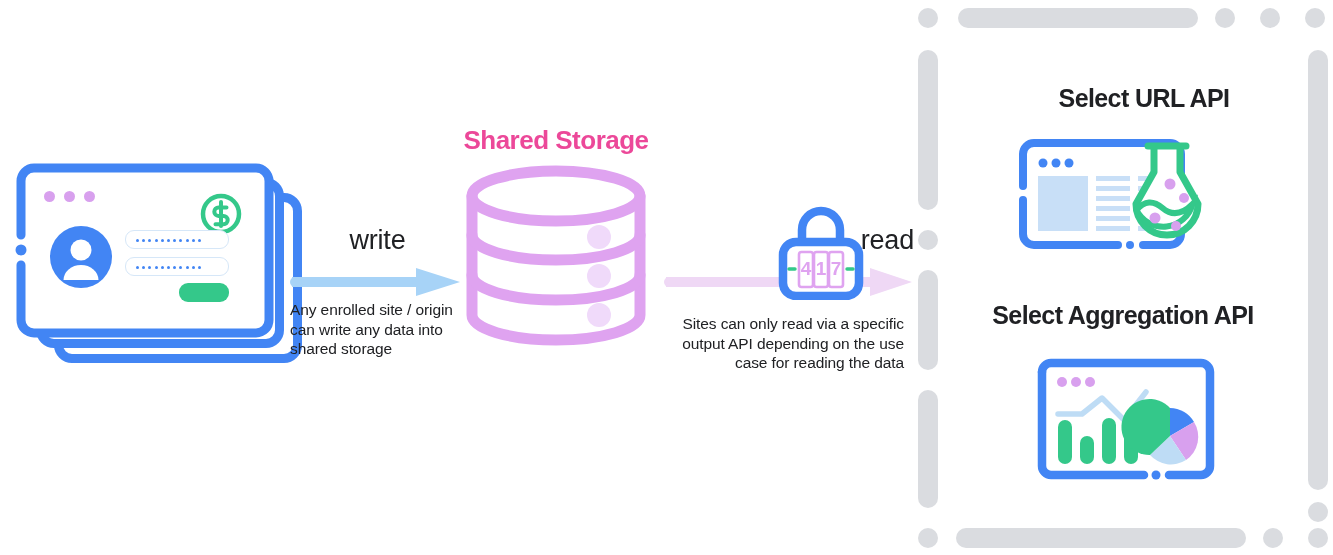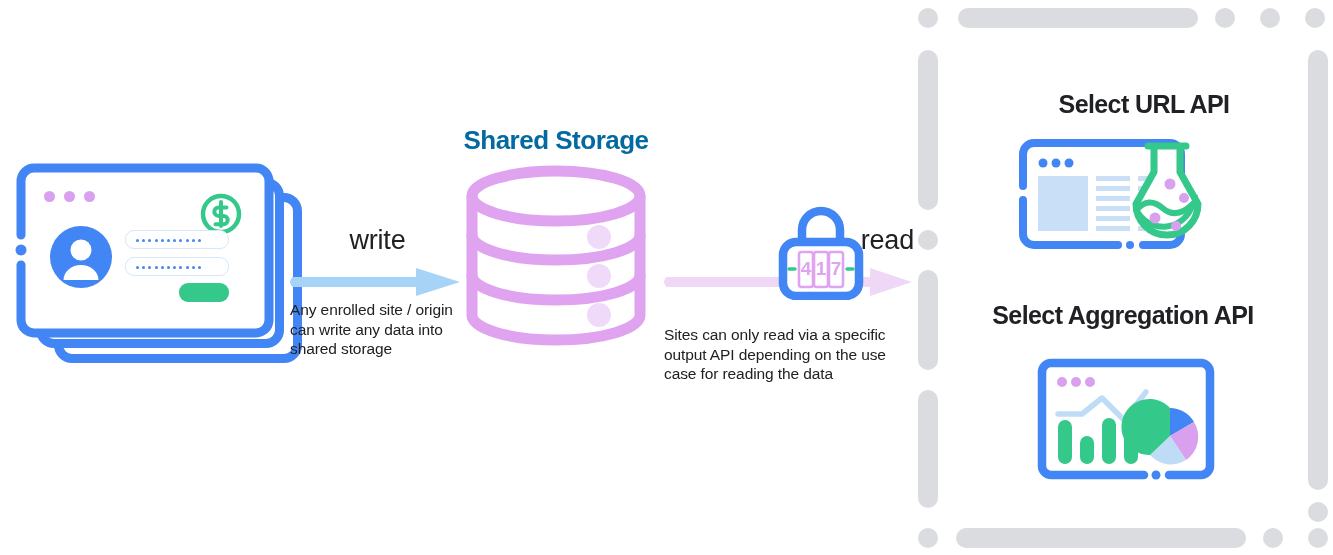--- a/index.html
+++ b/index.html
@@ -42,36 +42,36 @@
   }
   .caption {
     font-size: 15.5px; line-height: 19.5px; color: #202124;
     letter-spacing: -0.1px;
   }
 
   
   #shared-storage-title {
     position: absolute; left: 440px; top: 125px; width: 232px;
     text-align: center; font-size: 26px; font-weight: bold;
-    letter-spacing: -0.5px; color: #0369a1;
+    letter-spacing: -0.5px; color: #ec4899;
   }
   #cylinder { position: absolute; left: 466px; top: 163px; }
 
   
   #read-group { position: absolute; left: 664px; top: 225px; width: 250px; }
   #lock { position: absolute; left: 778px; top: 202px; }
 
   
   #output-panel { position: absolute; left: 918px; top: 8px; width: 410px; height: 540px; }
   #panel-border { position: absolute; left: 0; top: 0; }
   .panel-title {
     position: absolute; width: 100%; text-align: center;
     font-size: 25px; font-weight: bold; letter-spacing: -0.6px; color: #202124;
   }
-  #select-url-title { top: 82px; padding-left: 42px; }
+  #select-url-title { top: 76px; padding-left: 42px; }
   #private-agg-title { top: 293px; }
   #select-url-art { position: absolute; left: 100px; top: 130px; }
   #private-agg-art { position: absolute; left: 118px; top: 350px; }
 </style>
 </head>
 <body>
 
 <div class="stage">
 
   <div id="browser-stack">
@@ -167,21 +167,21 @@
       <circle cx="133" cy="152" r="12" fill="#F0DAFA"></circle>
     </svg>
   </div>
 
   <div id="read-group">
     <div class="arrow-label" style="text-align:right; padding-left:36px;">read</div>
     <svg style="display:block; margin-top:8px;" width="250" height="36" viewBox="0 0 250 36">
       <path d="M2 13 H206 V4 L248 18 L206 32 V23 H2 Z" fill="#EFD8F5"></path>
       <rect x="0" y="13" width="12" height="10" rx="5" fill="#EFD8F5"></rect>
     </svg>
-    <div class="caption" style="margin-top:25px; width:240px;">Sites can only read via a specific output API depending on the use case for reading the data</div>
+    <div class="caption" style="margin-top:14px; width:240px;text-align:right;">Sites can only read via a specific output API depending on the use case for reading the data</div>
   </div>
 
   <div id="lock">
     <svg width="86" height="98" viewBox="0 0 86 98">
       <path d="M24 42 V28 A19 19 0 0 1 62 28 V42" fill="none" stroke="#4285F4" stroke-width="8.5" stroke-linecap="round"></path>
       <rect x="5" y="40" width="76" height="54" rx="13" fill="#ffffff" stroke="#4285F4" stroke-width="8.5"></rect>
       <g>
         <rect x="21" y="50" width="14" height="35" rx="2.5" fill="none" stroke="#DFA3F0" stroke-width="2.6"></rect>
         <rect x="36" y="50" width="14" height="35" rx="2.5" fill="none" stroke="#DFA3F0" stroke-width="2.6"></rect>
         <rect x="51" y="50" width="14" height="35" rx="2.5" fill="none" stroke="#DFA3F0" stroke-width="2.6"></rect>

